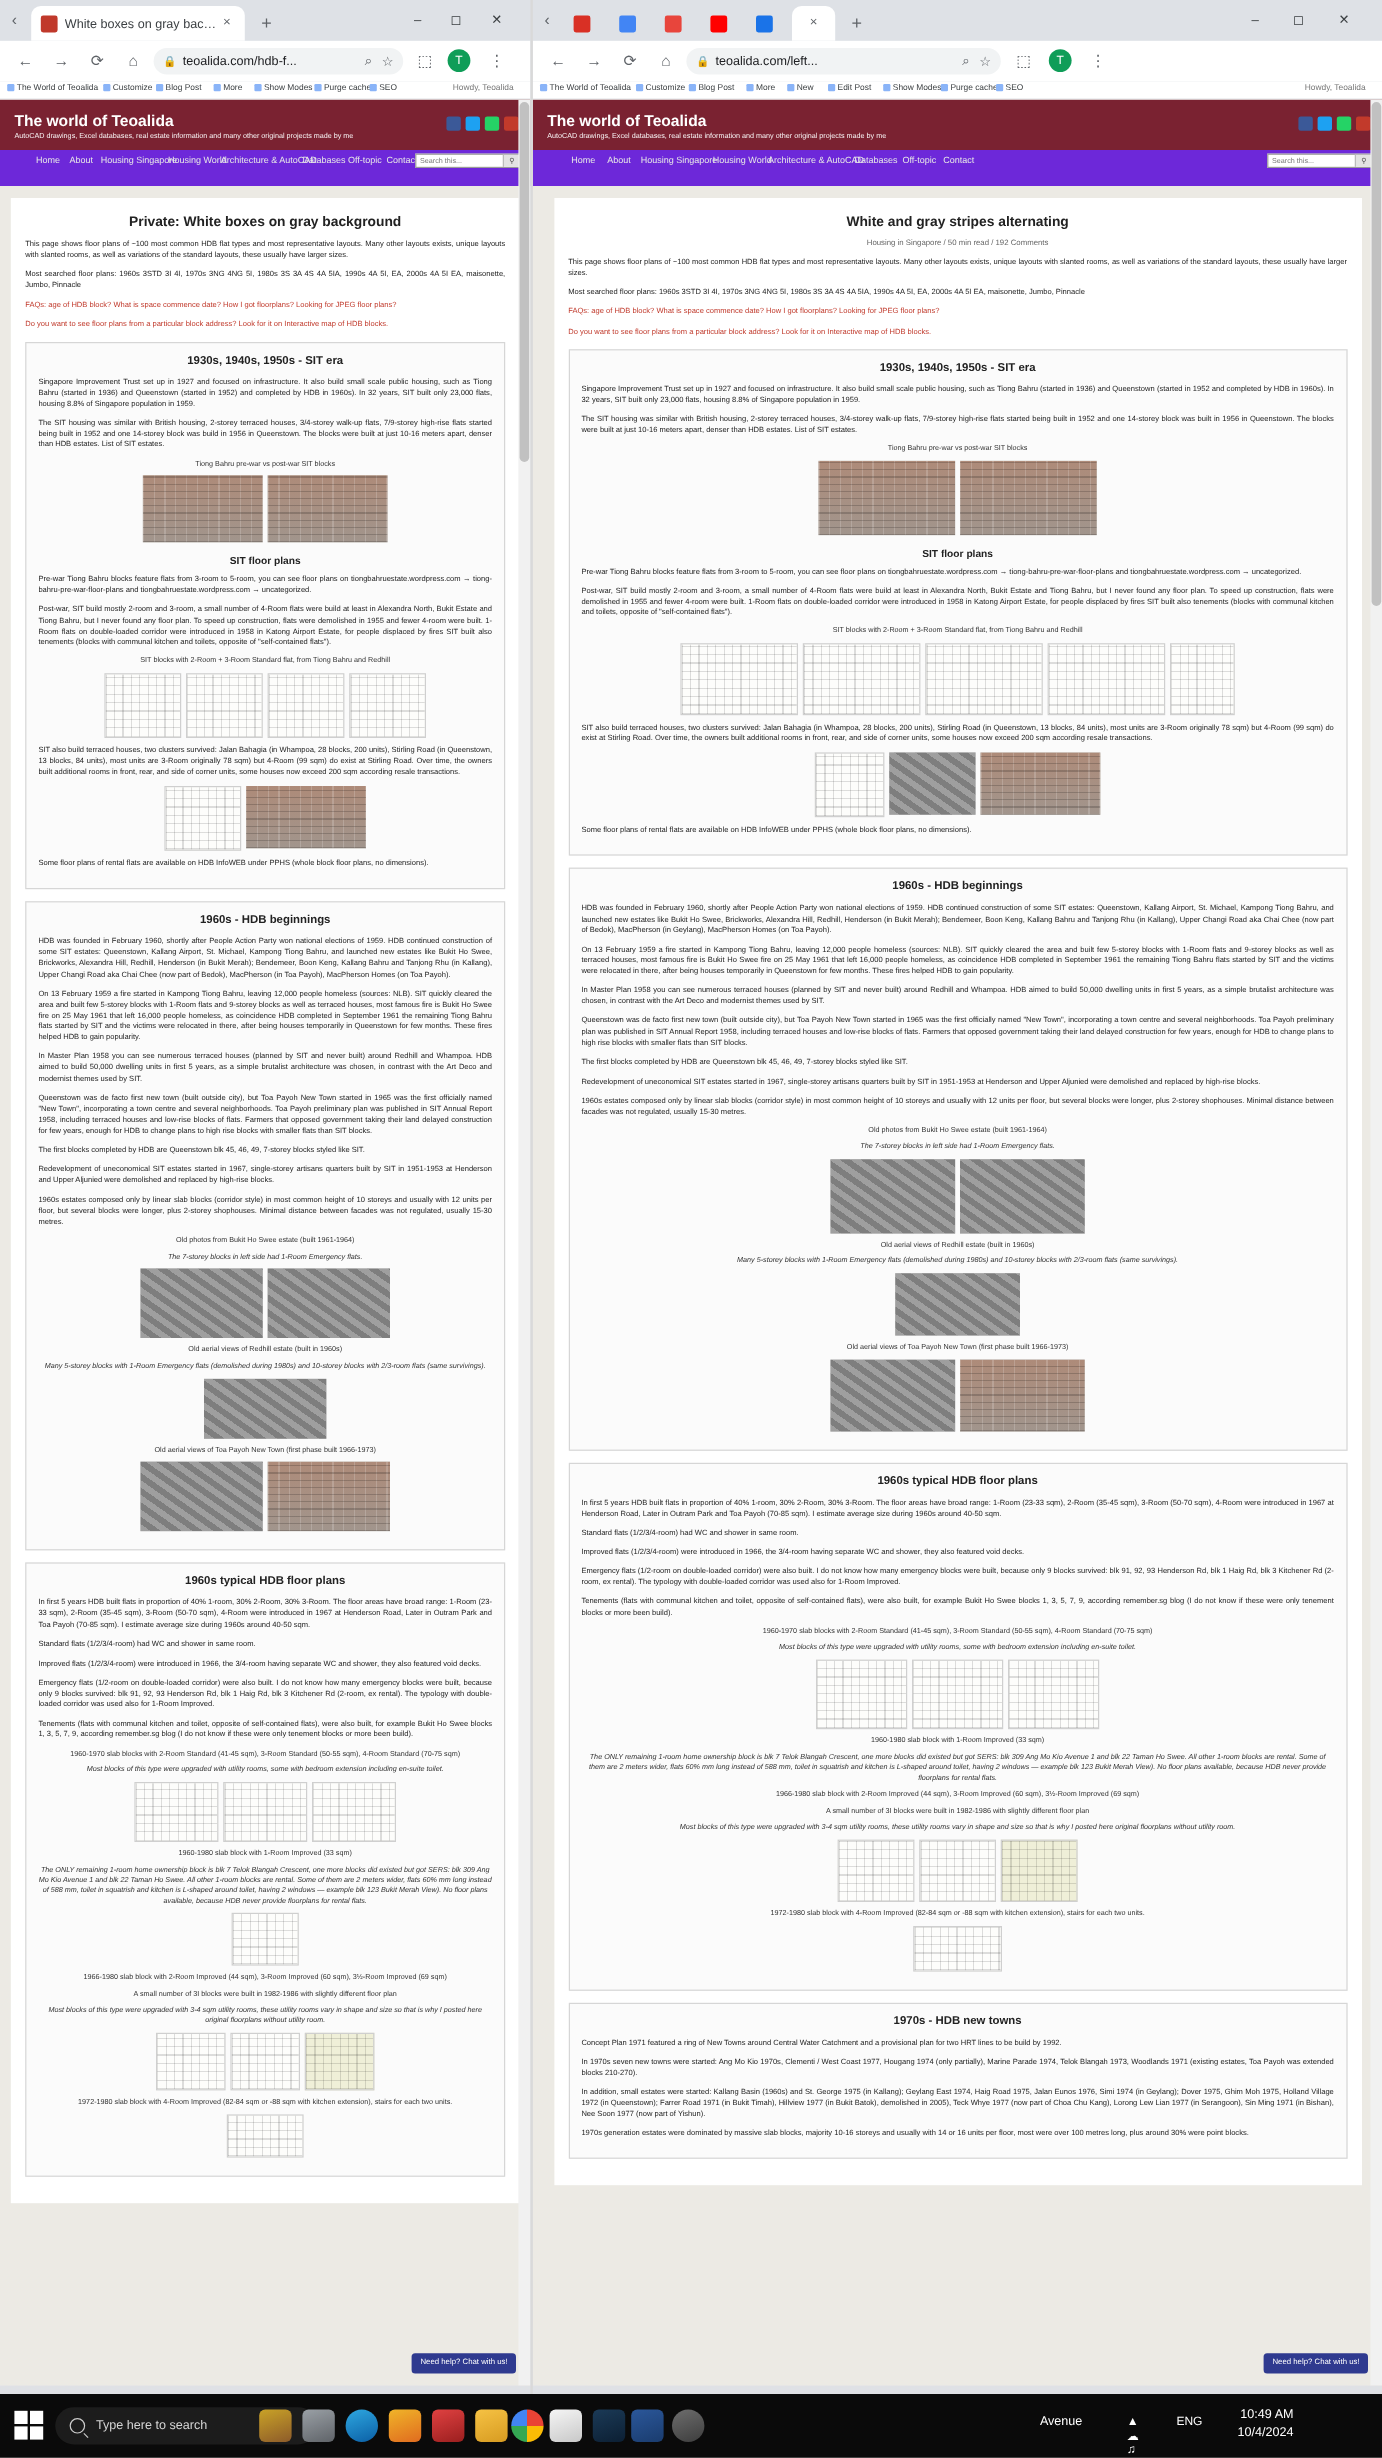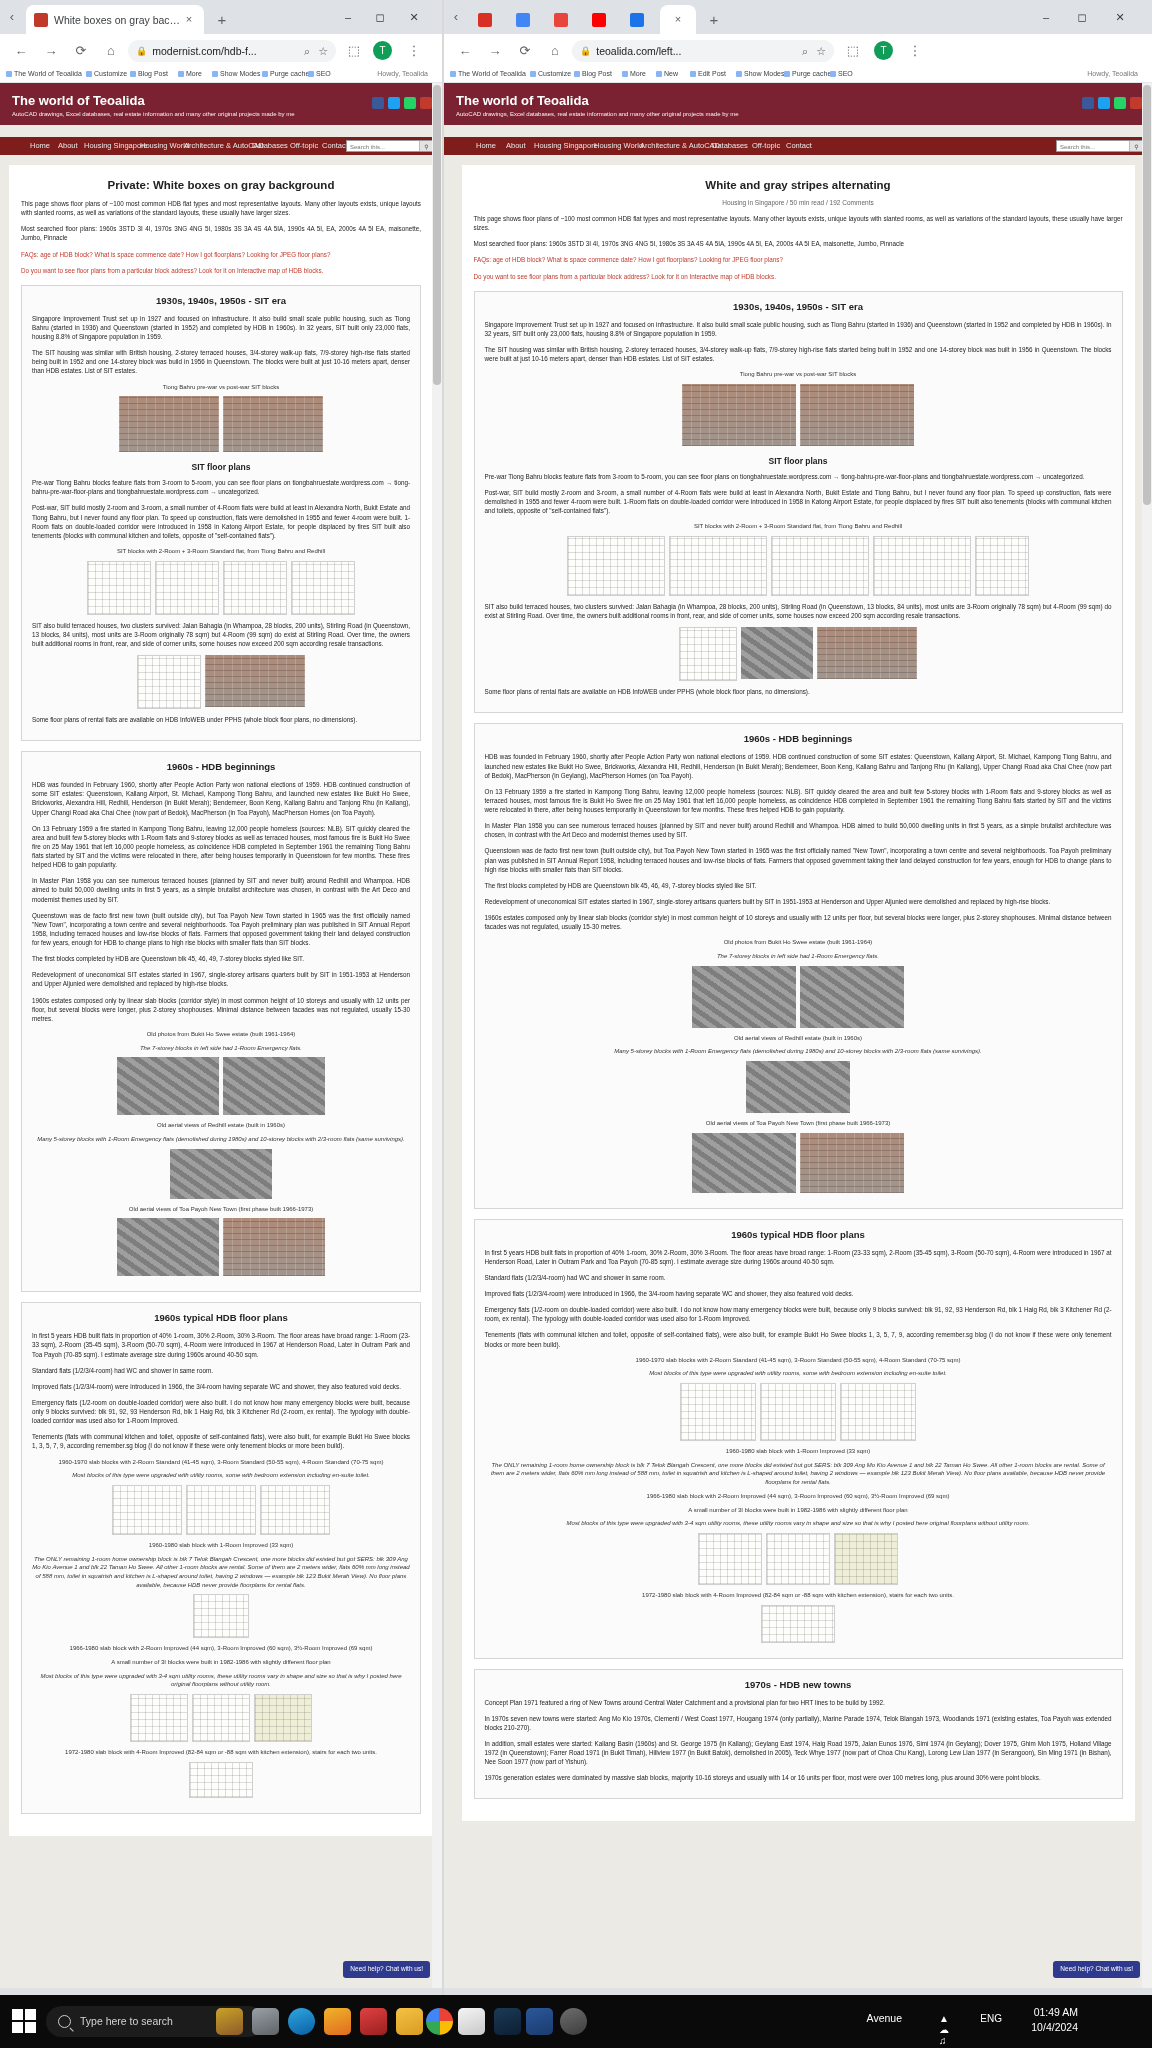--- a/index.html
+++ b/index.html
@@ -38,21 +38,21 @@
   .page.left{height:1905px;}
   .page.right{height:1905px;}
 
   .site-header{background:#7a2231;color:#fff;padding:10px 12px 8px 12px;position:relative;}
   .site-header h1{margin:0;font-size:13px;font-weight:bold;}
   .site-header .tagline{font-size:6px;margin-top:3px;opacity:.95;}
   .social{position:absolute;right:10px;top:14px;display:flex;gap:4px;}
   .social i{display:block;width:12px;height:12px;border-radius:2px;background:#3b5998;}
   .social i.tw{background:#1da1f2;} .social i.wa{background:#25d366;} .social i.ml{background:#c23a2b;}
 
-  .menubar{background:#7f1d1d;color:#fff;height:18px;position:relative;margin-top:12px;}
+  .menubar{background:#6d28d9;color:#fff;height:30px;position:relative;}
   .menubar .mi{position:absolute;top:4px;font-size:7.5px;color:#e7e7e7;white-space:nowrap;}
   .searchbox{position:absolute;right:8px;top:3px;height:12px;width:88px;background:#fff;border:1px solid #999;font-size:6px;color:#777;line-height:12px;padding-left:3px;box-sizing:border-box;}
   .searchbox .go{position:absolute;right:0;top:0;width:13px;height:100%;background:#e3e3e3;border-left:1px solid #bbb;text-align:center;font-size:6px;color:#555;line-height:12px;}
 
   .article{background:#fff;margin:10px auto 0 auto;padding:10px 12px 12px 12px;box-sizing:border-box;}
   .article h2{margin:4px 0 8px 0;text-align:center;font-size:11.5px;font-weight:bold;color:#222;}
   .meta{text-align:center;font-size:6.5px;color:#666;margin-bottom:8px;}
   p.tx{font-size:6.3px;line-height:1.45;color:#222;margin:0 0 7px 0;text-align:justify;}
   p.red{color:#c0392b;}
   .center{text-align:center;}
@@ -115,21 +115,21 @@
       <div class="wctl" style="right:16px;">✕</div>
     </div>
 
     <div class="toolbar">
       <div class="tbtn" style="left:12px;">←</div>
       <div class="tbtn" style="left:42px;">→</div>
       <div class="tbtn" style="left:72px;">⟳</div>
       <div class="tbtn" style="left:102px;">⌂</div>
       <div class="omnibox" style="left:128px;width:208px;">
         <span class="lock">🔒</span>
-        <span class="url">modernist.com/hdb-f...</span>
+        <span class="url">teoalida.com/hdb-f...</span>
         <span class="tr">
           <span>⌕</span>
           <span>☆</span>
         </span>
       </div>
       <div class="tbtn" style="left:345px;">⬚</div>
       <div class="avatar" style="left:373px;">T</div>
       <div class="tbtn" style="left:405px;">⋮</div>
     </div>
 
@@ -485,18 +485,18 @@
     <div class="tbicon" style="left:458px;background:linear-gradient(160deg,#f5f5f5,#c8c8c8);"></div>
     <div class="tbicon" style="left:494px;background:linear-gradient(160deg,#1b3a57,#0c1f33);"></div>
     <div class="tbicon" style="left:526px;background:linear-gradient(160deg,#2b579a,#1a3c6e);"></div>
     <div class="tbicon" style="left:560px;background:linear-gradient(160deg,#6d6d6d,#3d3d3d);border-radius:50%;"></div>
 
     <div class="tray">
       <span class="watchl">Avenue</span>
       <span class="icons">▲☁♫</span>
       <span class="lang">ENG</span>
       <span class="clock">
-        <div>01:49 AM</div>
+        <div>10:49 AM</div>
         <div>10/4/2024</div>
       </span>
     </div>
   </div>
 </div>
 
 </body></html>

